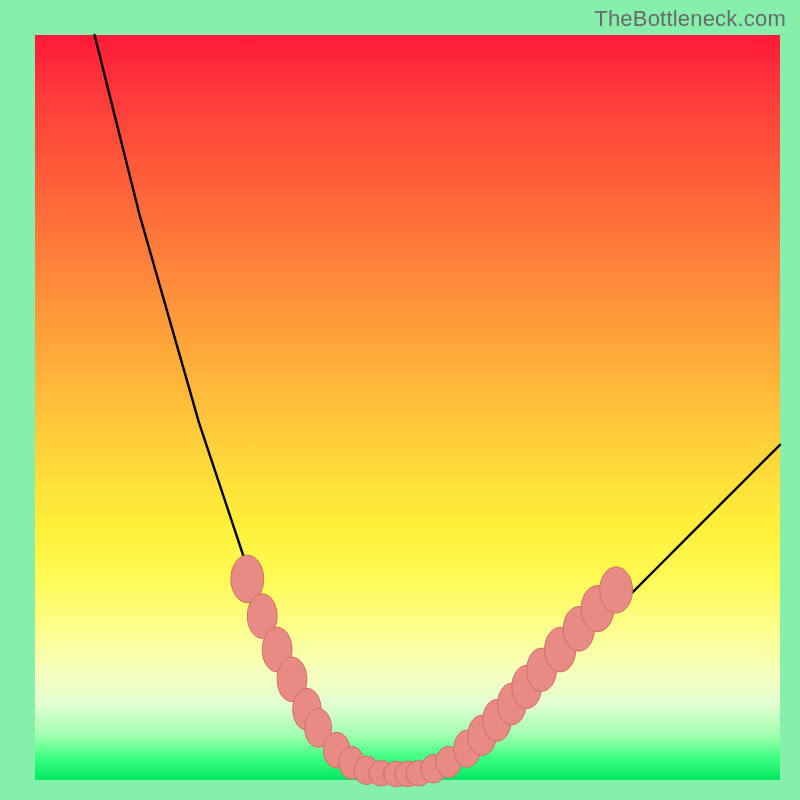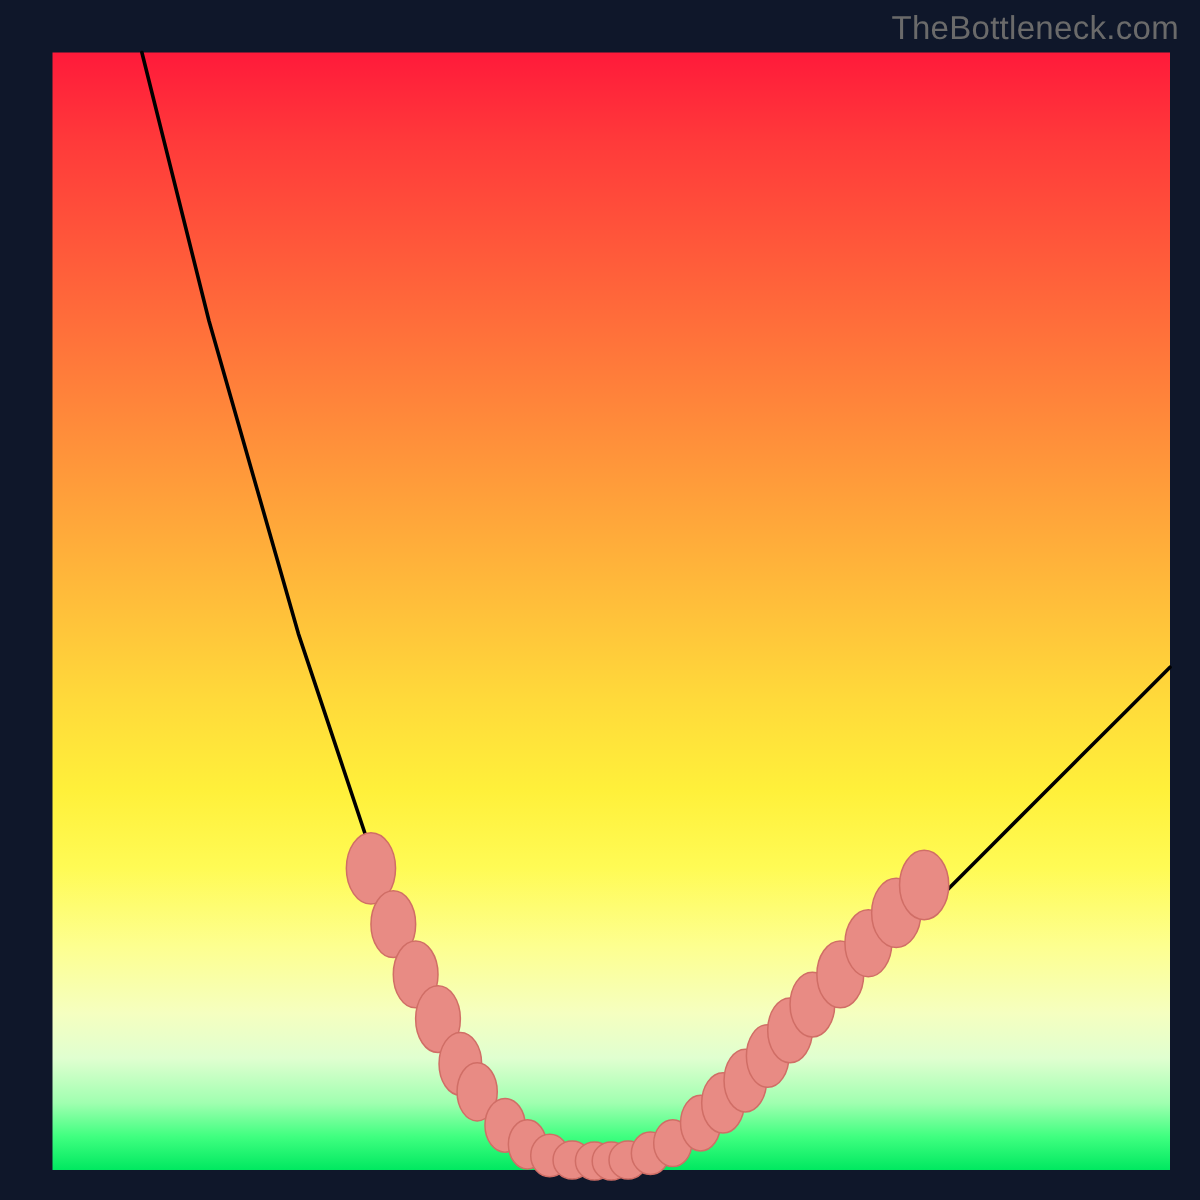--- a/index.html
+++ b/index.html
@@ -10,21 +10,21 @@
     background: #000;
     overflow: hidden;
     font-family: Arial, Helvetica, sans-serif;
   }
   .frame {
     position: absolute;
     left: 0;
     top: 0;
     width: 800px;
     height: 800px;
-    background: #0f172a;
+    background: #86efac;
   }
   .plot-area {
     position: absolute;
     left: 35px;
     top: 35px;
     width: 745px;
     height: 745px;
     background: linear-gradient(to bottom,
       #ff1a3a 0%,
       #ff3a3a 8%,

